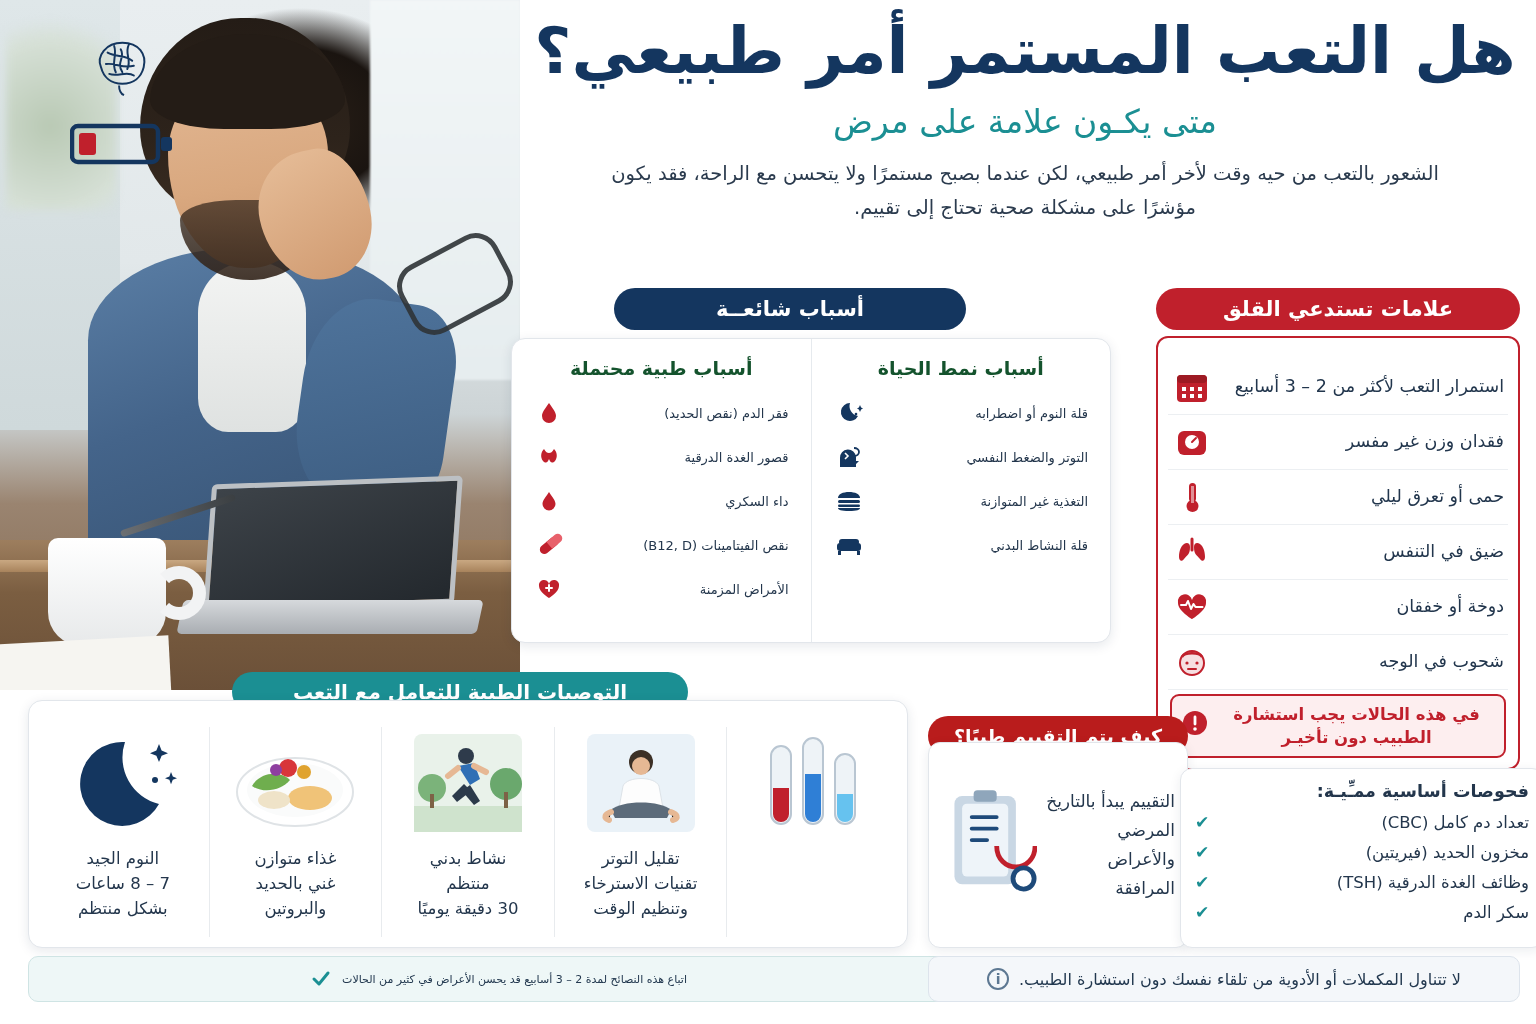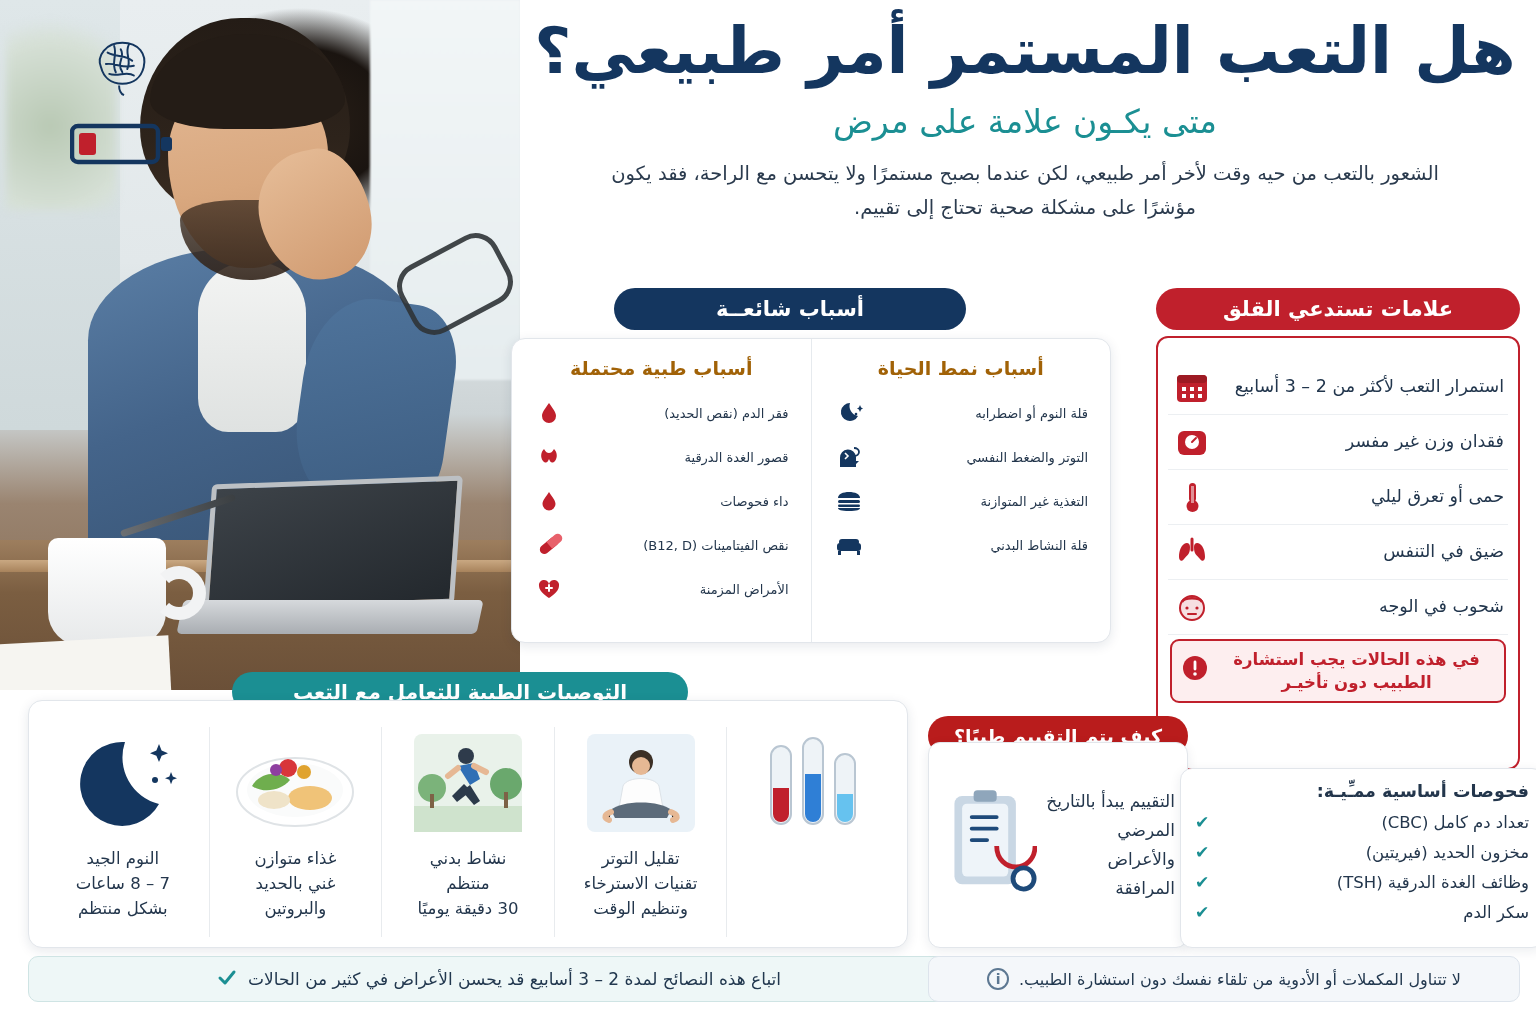--- a/index.html
+++ b/index.html
@@ -83,21 +83,21 @@
      align-items:center; justify-content:center; }
 
   
   .causes-pill { position:absolute; left:614px; top:288px; width:352px; height:42px;
      background:#14365f; font-size:21px; }
   .causes-card { position:absolute; left:511px; top:338px; width:600px; height:305px;
      background:#fff; border:1px solid #e2e6eb; border-radius:14px;
      box-shadow: 0 3px 12px rgba(18,40,70,.10); display:flex; }
   .causes-col { flex:1; padding: 18px 18px 10px; }
   .causes-col + .causes-col { border-right:1px solid #e6eaee; }
-  .causes-h { text-align:center; font-size:19px; font-weight:700; color:#a16207; margin-bottom:12px;}
+  .causes-h { text-align:center; font-size:19px; font-weight:700; color:#14532d; margin-bottom:12px;}
   .cz-row { display:flex; align-items:center; gap:10px; justify-content:flex-start;
      padding: 9px 4px; font-size:13px; color:#23364c; }
   .cz-row .lbl { flex:1; text-align:right; }
   .cz-ic { width:30px; height:26px; flex:0 0 30px; display:flex; align-items:center; justify-content:center;}
 
   
   .warn-pill { position:absolute; left:1156px; top:288px; width:364px; height:42px;
      background:#c0202c; font-size:21px; }
   .warn-card { position:absolute; left:1156px; top:336px; width:364px; height:434px;
      background:#fff; border:2px solid #c0202c; border-radius:12px; padding: 22px 10px 8px; }
@@ -119,21 +119,21 @@
      box-shadow: 0 3px 12px rgba(18,40,70,.10); display:flex; padding: 26px 8px 10px; }
   .rec-col { flex:1; padding: 0 8px; text-align:center; }
   .rec-col + .rec-col { border-right:1px solid #e8ebee; }
   .rec-art { height: 112px; display:flex; align-items:center; justify-content:center; }
   .rec-txt { font-size:16.5px; color:#23364c; line-height:1.5; margin-top:8px; }
   .rec-txt .small { font-size:12.5px; color:#51617a; }
 
   .rec-foot { position:absolute; left:28px; top:956px; width:941px; height:46px;
      background:#eef7f7; border:1px solid #cfe4e4; border-radius:10px;
      display:flex; align-items:center; justify-content:center; gap:10px;
-     font-size:17px; color:#22384f; }
+     font-size:11px; color:#22384f; }
 
   
   .ev-pill { position:absolute; left:928px; top:716px; width:260px; height:40px;
      background:#b91c1c; font-size:19px; }
   .ev-card { position:absolute; left:928px; top:742px; width:260px; height:206px;
      background:#fff; border:1px solid #e2e6eb; border-radius:12px;
      display:flex; align-items:center; padding: 18px 12px; gap:8px;
      box-shadow: 0 3px 12px rgba(18,40,70,.08); }
   .ev-txt { flex:1; text-align:right; font-size:17px; color:#23364c; line-height:1.7; }
 
@@ -268,21 +268,21 @@
       <div class="cz-row">
         <span class="lbl">قصور الغدة الدرقية</span>
         <span class="cz-ic">
           <svg viewBox="0 0 30 26" width="30" height="26">
               <path d="M10 5c-3 3-4 8-1 12 3 3 5 1 6-2 1 3 3 5 6 2 3-4 2-9-1-12-2 3-3 4-5 4s-3-1-5-4z" fill="#c0202c"></path>
             </svg>
         </span>
       </div>
 
       <div class="cz-row">
-        <span class="lbl">داء فحوصات</span>
+        <span class="lbl">داء السكري</span>
         <span class="cz-ic">
           <svg viewBox="0 0 30 26" width="30" height="26">
               <path d="M15 4c3.5 5.5 6.5 8.5 6.5 12a6.5 6.5 0 0 1-13 0C8.5 12.5 11.5 9.5 15 4z" fill="#c0202c"></path>
             </svg>
         </span>
       </div>
 
       <div class="cz-row">
         <span class="lbl">نقص الفيتامينات (B12, D)</span>
         <span class="cz-ic">
@@ -354,20 +354,29 @@
       <span class="lbl">ضيق في التنفس</span>
       <span class="warn-ic">
         <svg viewBox="0 0 36 34" width="36" height="34">
             <path d="M18 4v11" stroke="#c0202c" stroke-width="3" stroke-linecap="round"></path>
             <path d="M16 12c0 8-3 8-6 12-2 3-5 2-5-2 0-6 2-11 5-13 3-2 6-1 6 3z" fill="#c0202c"></path>
             <path d="M20 12c0 8 3 8 6 12 2 3 5 2 5-2 0-6-2-11-5-13-3-2-6-1-6 3z" fill="#c0202c"></path>
           </svg>
       </span>
     </div>
 
+    <div class="warn-row">
+      <span class="lbl">دوخة أو خفقان</span>
+      <span class="warn-ic">
+        <svg viewBox="0 0 36 34" width="36" height="34">
+            <path d="M18 29S4 21 4 13a6.5 6.5 0 0 1 14-3 6.5 6.5 0 0 1 14 3c0 8-14 16-14 16z" fill="#c0202c"></path>
+            <path d="M7 15h5l2-4 3 8 2.5-5 2 3h7" stroke="#fff" stroke-width="2" fill="none" stroke-linecap="round" stroke-linejoin="round"></path>
+          </svg>
+      </span>
+    </div>
 
     <div class="warn-row">
       <span class="lbl">شحوب في الوجه</span>
       <span class="warn-ic">
         <svg viewBox="0 0 36 34" width="36" height="34">
             <circle cx="18" cy="18" r="12" fill="#f6dfe1" stroke="#c0202c" stroke-width="2"></circle>
             <path d="M8 12c2-5 18-5 20 0" stroke="#c0202c" stroke-width="2.5" fill="none"></path>
             <circle cx="13" cy="18" r="1.6" fill="#c0202c"></circle>
             <circle cx="23" cy="18" r="1.6" fill="#c0202c"></circle>
             <path d="M14 24h8" stroke="#c0202c" stroke-width="2" stroke-linecap="round"></path>

